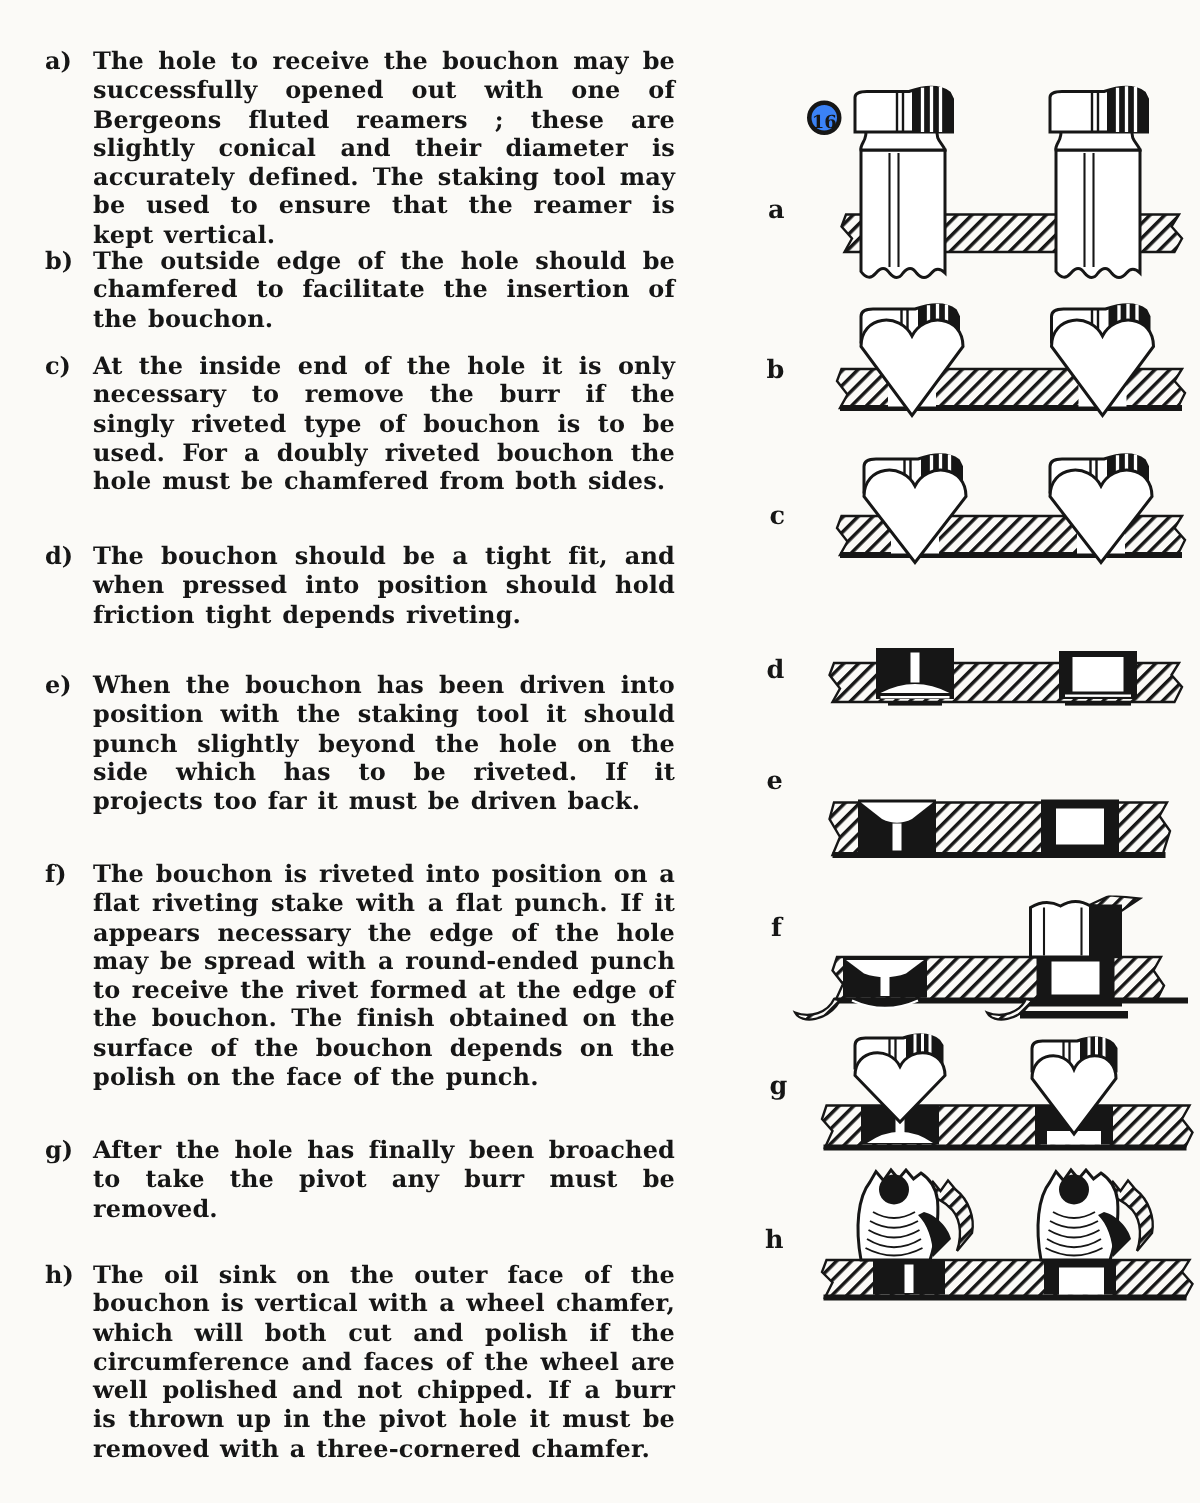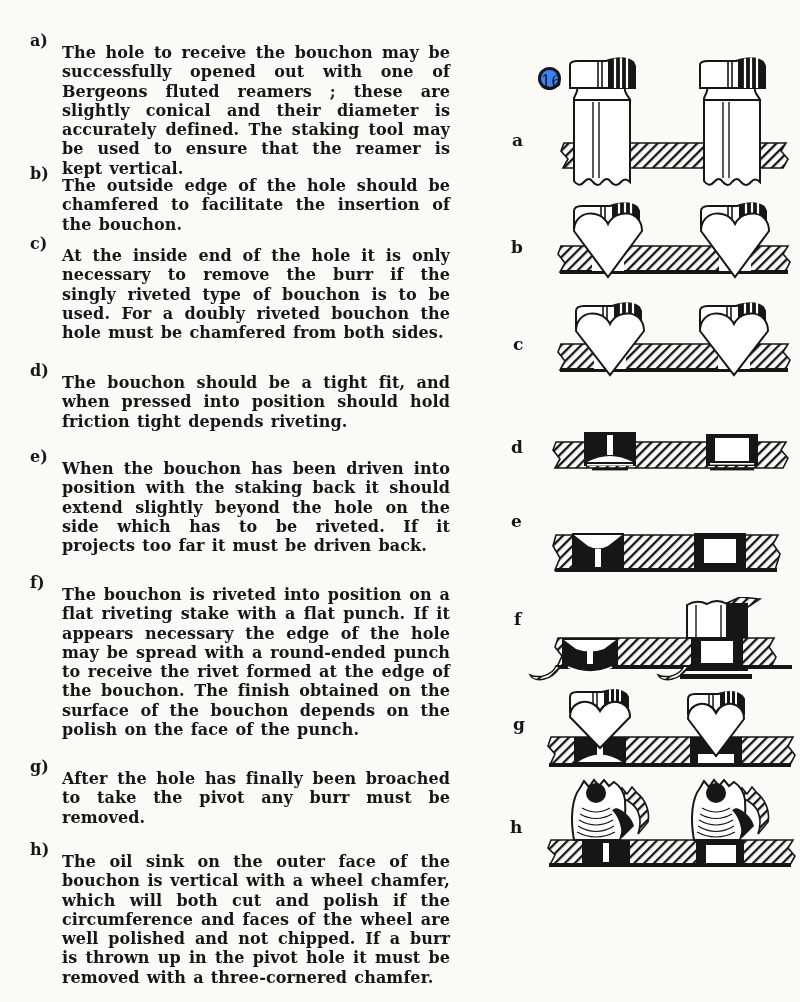--- a/index.html
+++ b/index.html
@@ -9,30 +9,30 @@
     font-family:"DejaVu Serif","Liberation Serif",serif;
   }
   .sheet{position:absolute;inset:0;}
   
   .item{position:absolute;left:30px;width:420px;}
   .item-label{
     position:absolute;left:0;top:0;
     font-weight:700;font-size:16px;line-height:19.3px;
   }
   .item-text{
-    margin:12px 0 0 32px;font-weight:700;font-size:16px;line-height:19.3px;
+    margin:0 0 0 32px;font-weight:700;font-size:16px;line-height:19.3px;
     text-align:justify;word-spacing:1.5px;letter-spacing:.1px;
   }
   .it-a{top:31px;} .it-b{top:164px;} .it-c{top:234px;} .it-d{top:361px;}
   .it-e{top:447px;} .it-f{top:573px;} .it-g{top:757px;} .it-h{top:840px;}
   
   .badge{
     position:absolute;left:538px;top:67px;width:23px;height:23px;
     border:3px solid #161616;border-radius:50%;
-    font-weight:400;font-size:16px;line-height:23px;text-align:center;
+    font-weight:700;font-size:12px;line-height:23px;text-align:center;
     background:#3b82f6;box-sizing:border-box;
   }
   .fig-label{position:absolute;font-weight:700;font-size:17px;}
   .fl-a{left:512px;top:130px;} .fl-b{left:511px;top:237px;}
   .fl-c{left:513px;top:334px;} .fl-d{left:511px;top:437px;}
   .fl-e{left:511px;top:511px;} .fl-f{left:514px;top:609px;}
   .fl-g{left:513px;top:714px;} .fl-h{left:510px;top:817px;}
   svg.fig{position:absolute;left:500px;}
   .f-a{top:52px;} .f-b{top:198px;} .f-c{top:296px;} .f-d{top:424px;}
   .f-e{top:498px;} .f-f{top:597px;} .f-g{top:686px;} .f-h{top:778px;}
@@ -53,21 +53,21 @@
   <div class="item it-c">
     <span class="item-label">c)</span>
     <p class="item-text">At the inside end of the hole it is only necessary to remove the burr if the singly riveted type of bouchon is to be used. For a doubly riveted bouchon the hole must be chamfered from both sides.</p>
   </div>
   <div class="item it-d">
     <span class="item-label">d)</span>
     <p class="item-text">The bouchon should be a tight fit, and when pressed into position should hold friction tight depends riveting.</p>
   </div>
   <div class="item it-e">
     <span class="item-label">e)</span>
-    <p class="item-text">When the bouchon has been driven into position with the staking back it should extend slightly beyond the hole on the side which has to be riveted. If it projects too far it must be driven back.</p>
+    <p class="item-text">When the bouchon has been driven into position with the staking tool it should punch slightly beyond the hole on the side which has to be riveted. If it projects too far it must be driven back.</p>
   </div>
   <div class="item it-f">
     <span class="item-label">f)</span>
     <p class="item-text">The bouchon is riveted into position on a flat riveting stake with a flat punch. If it appears necessary the edge of the hole may be spread with a round-ended punch to receive the rivet formed at the edge of the bouchon. The finish obtained on the surface of the bouchon depends on the polish on the face of the punch.</p>
   </div>
   <div class="item it-g">
     <span class="item-label">g)</span>
     <p class="item-text">After the hole has finally been broached to take the pivot any burr must be removed.</p>
   </div>
   <div class="item it-h">

